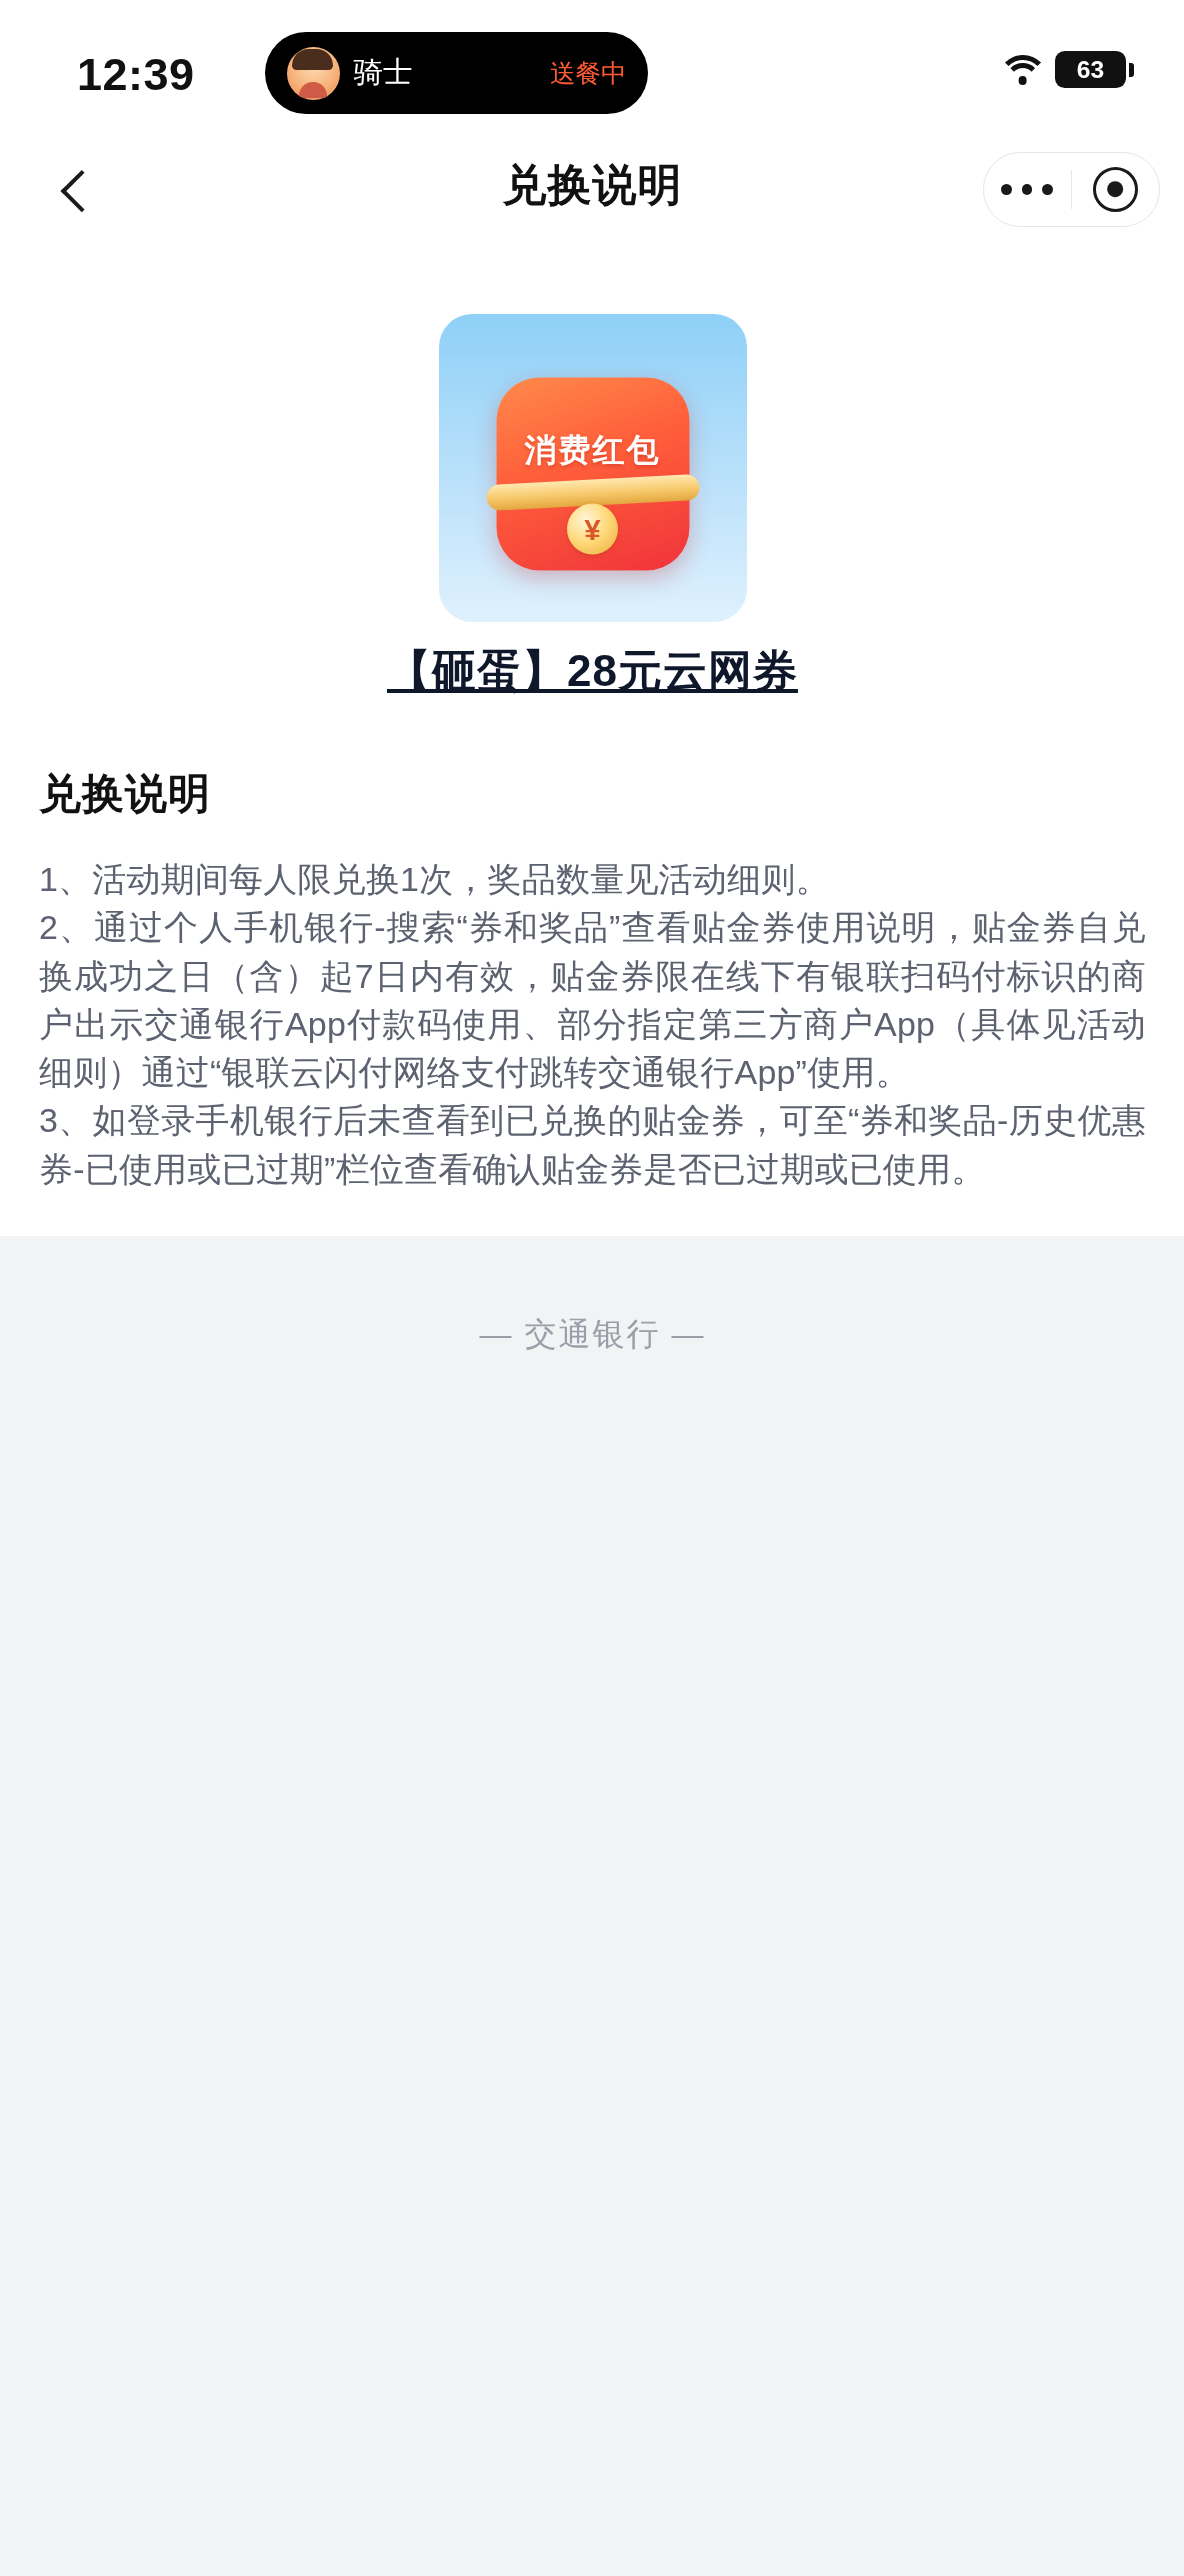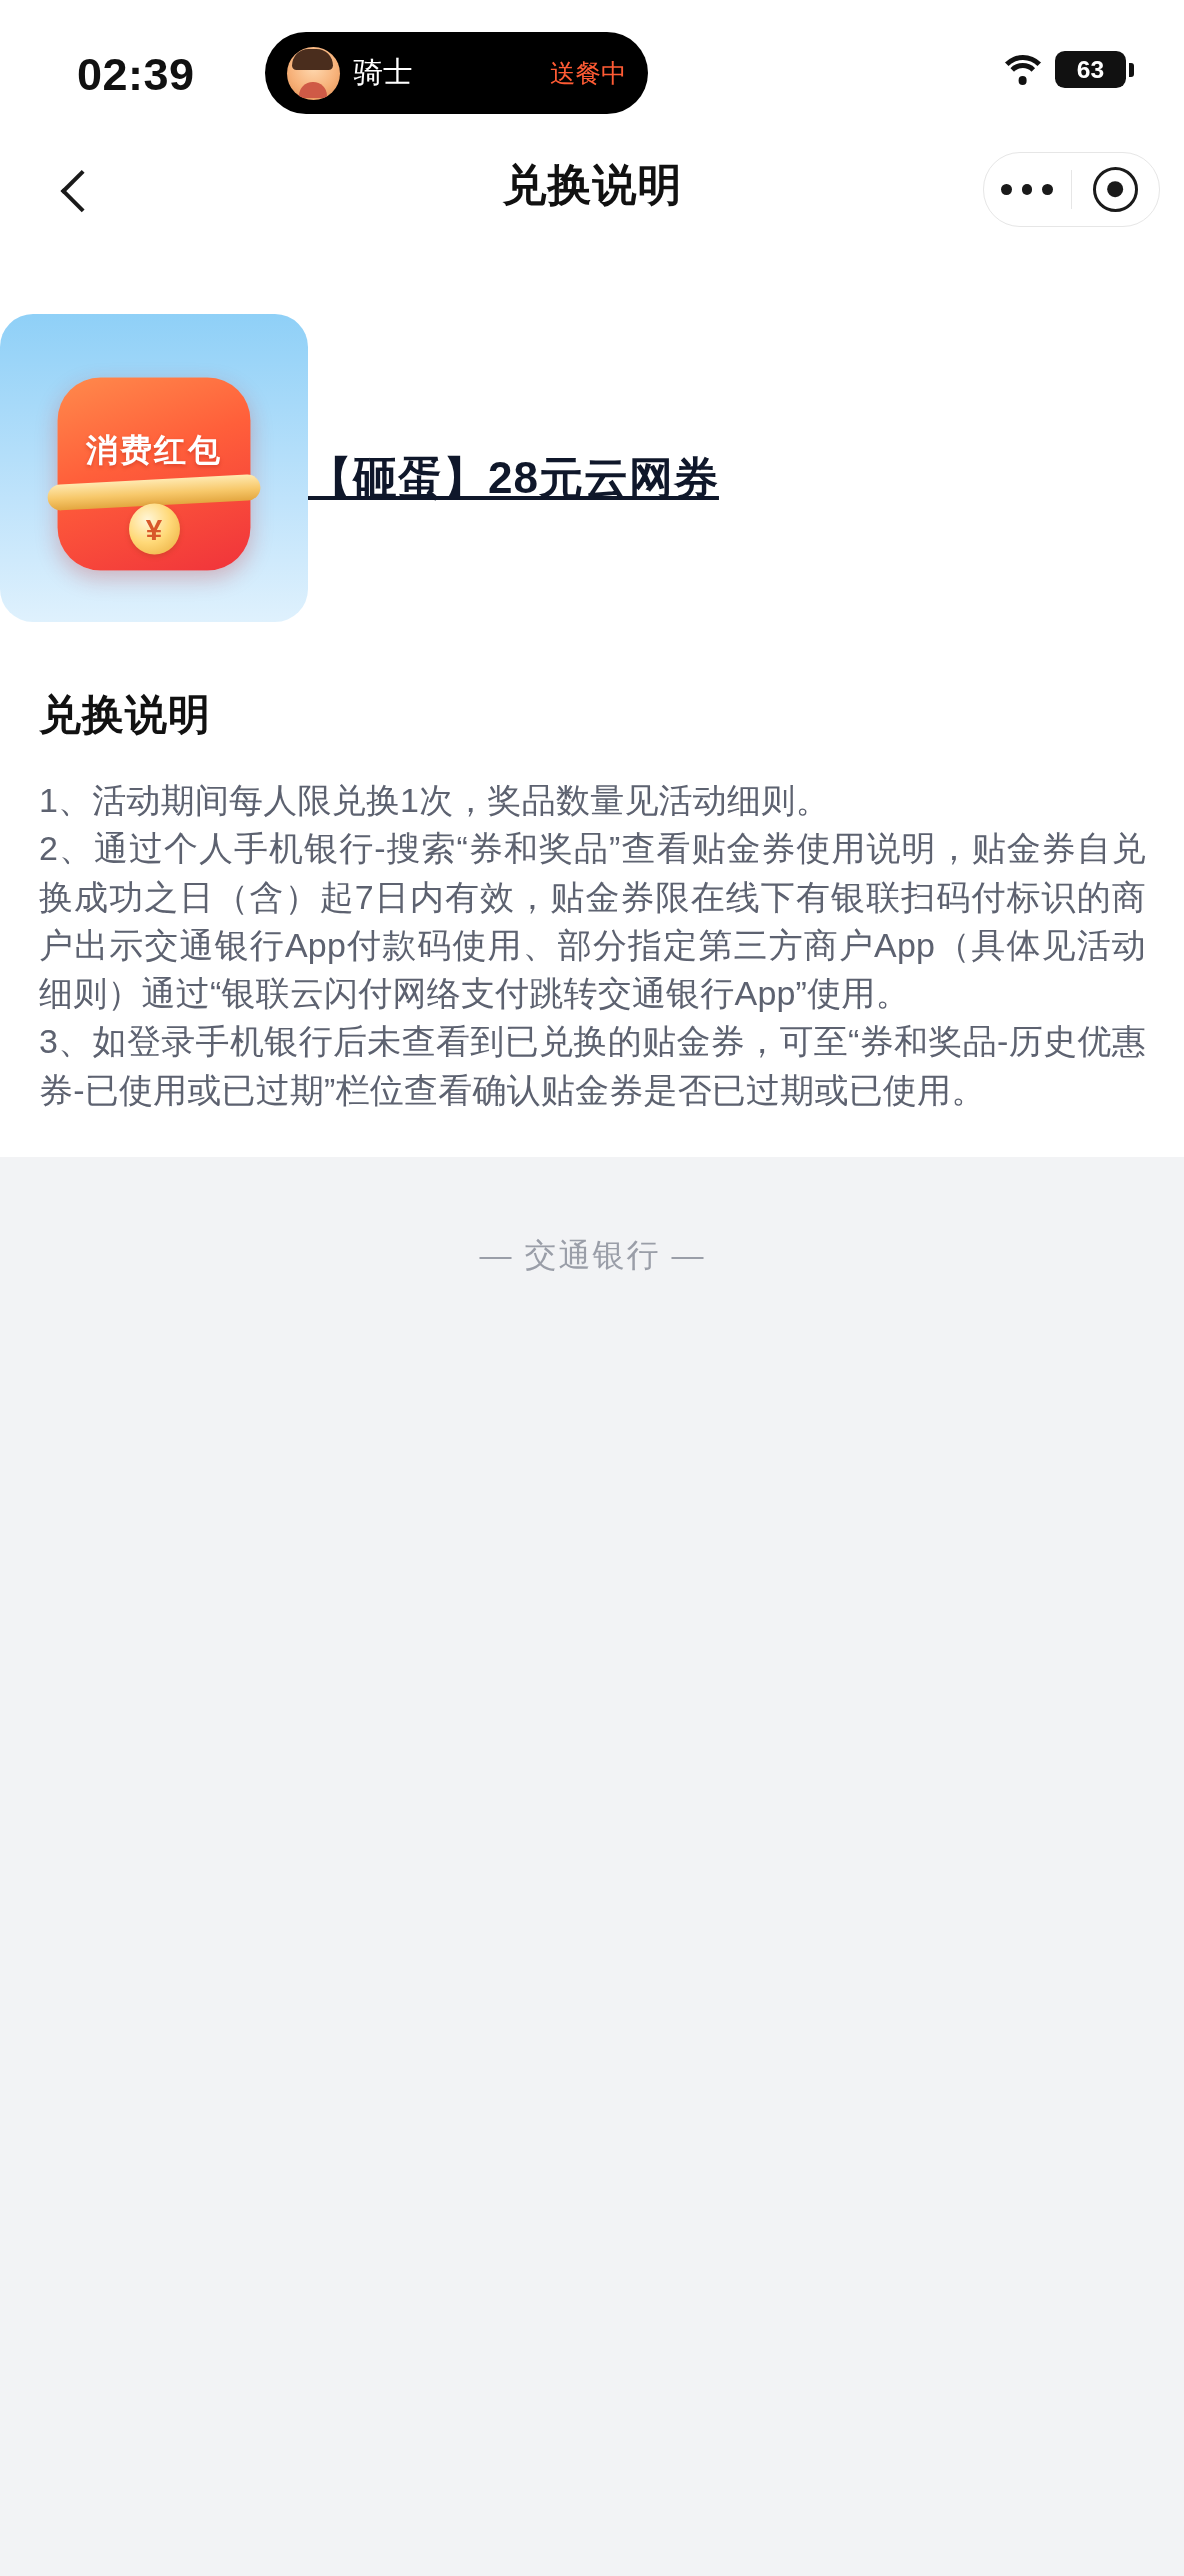--- a/index.html
+++ b/index.html
@@ -222,20 +222,21 @@
     width: 15.7px; height: 15.7px;
     background: #1a1a1a;
     border-radius: 50%;
   }
 
   
   .product-section {
     background: #ffffff;
     padding-top: 59px;
     display: flex;
+    flex-direction: column;
     align-items: center;
   }
   .product-image {
     width: 308px;
     height: 308px;
     border-radius: 33px;
     background: linear-gradient(180deg, #8fd0f7 0%, #bfe3fb 60%, #dff1fd 100%);
     position: relative;
     overflow: hidden;
   }
@@ -338,21 +339,21 @@
     height: 2576px;
     box-sizing: border-box;
   }
 </style>
 </head>
 <body>
 
 <div class="page-wrap">
 
   <div class="status-bar">
-    <div class="status-time">02:39</div>
+    <div class="status-time">12:39</div>
 
     <div class="dynamic-island">
       <div class="island-avatar"></div>
       <div class="island-name">骑士</div>
       <div class="island-status">送餐中</div>
     </div>
 
     <div class="status-right">
       <div class="wifi-icon">
         <i></i>

